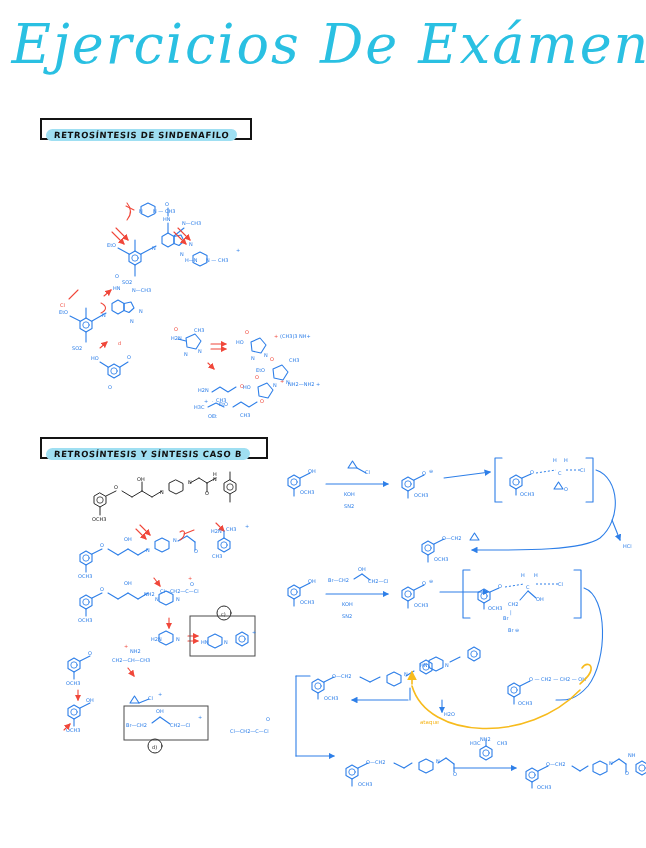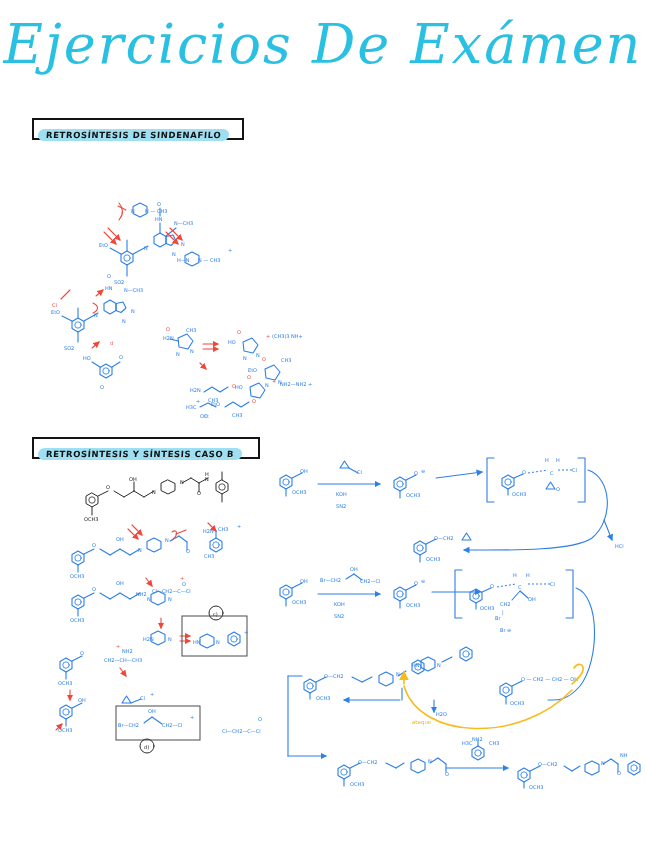--- a/index.html
+++ b/index.html
@@ -1,20 +1,20 @@
 <!DOCTYPE html>
 <html><head>
 <meta charset="utf-8">
 <title>Ejercicios De Exámen</title>
 <style>
   html,body{margin:0;padding:0;background:#ffffff;}
   body{width:646px;height:848px;position:relative;overflow:hidden;
        font-family:"DejaVu Sans", sans-serif;}
 
-  .page{position:absolute;left:0;top:0;width:578px;height:848px;background:#fff;}
+  .page{position:absolute;left:8px;top:0;width:578px;height:848px;background:#fff;}
 
   
   .title{
     position:absolute;left:0;top:18px;width:646px;text-align:center;
     color:#2ac0e2;font-size:54px;line-height:1;
     font-family:"DejaVu Serif", serif;font-style:italic;
     letter-spacing:2px;white-space:nowrap;
     -webkit-font-smoothing:antialiased;
   }
 

